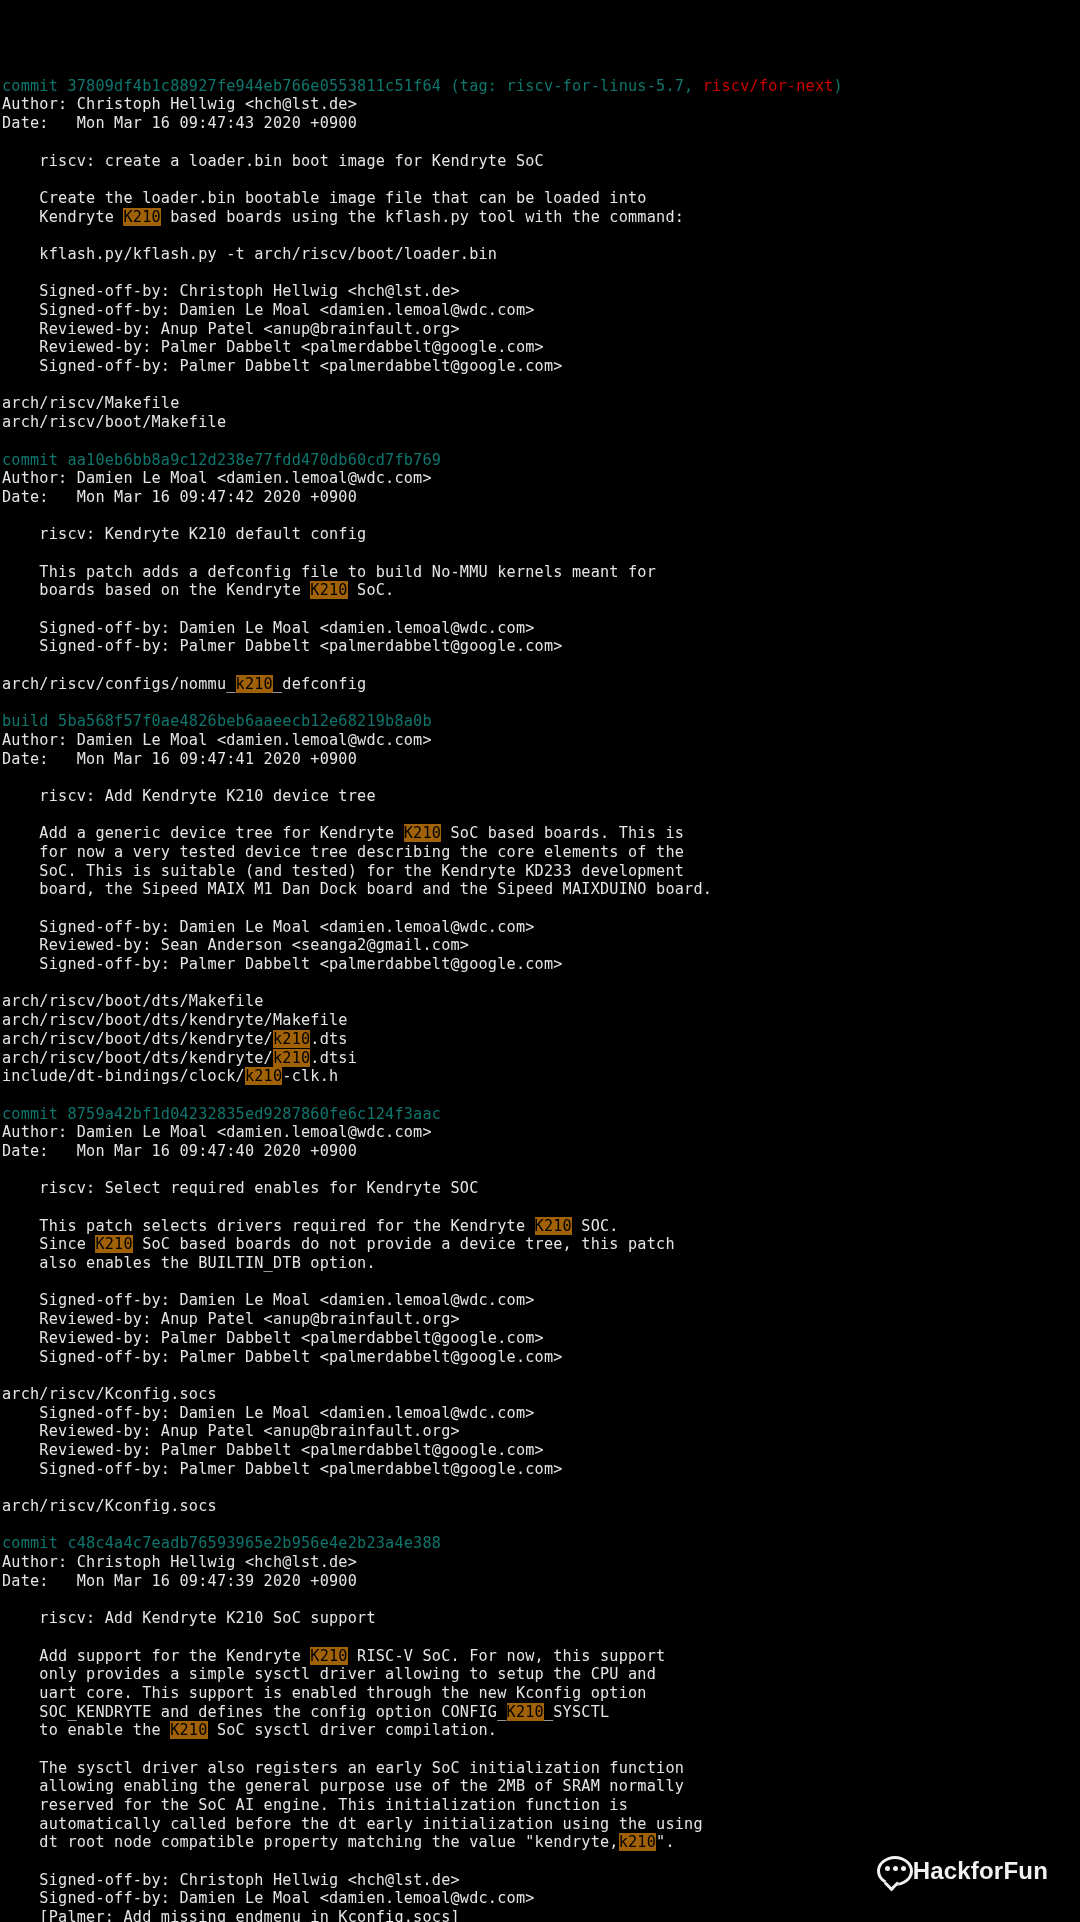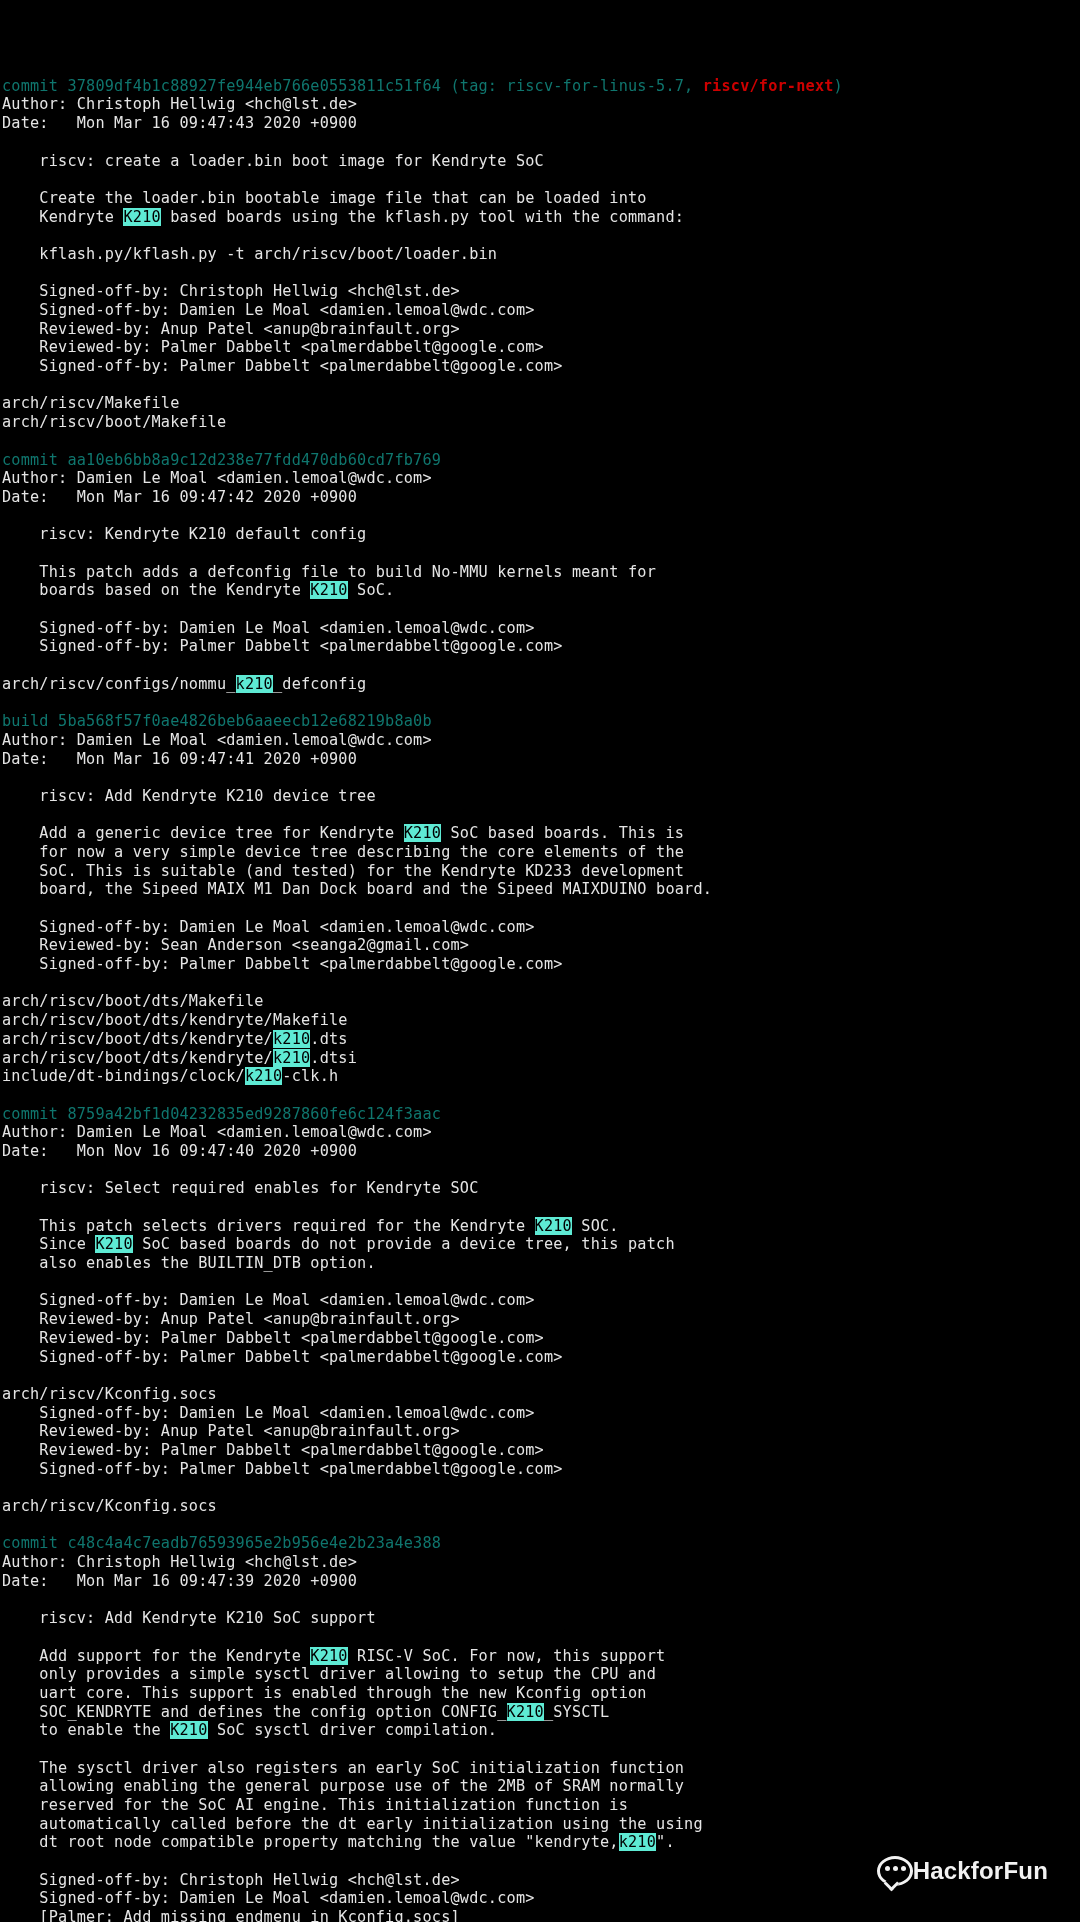--- a/index.html
+++ b/index.html
@@ -8,23 +8,23 @@
       color: #fff;
       font-family: "Menlo", "Consolas", "Monaco", monospace;
       font-size: 15.2px;
       line-height: 1.23;
       padding: 2px;
       width: 1080px;
       white-space: pre;
       letter-spacing: 0.2px;
     }
     .c-yellow { color: #0f766e; }
-    .c-red { color: #cd0000; font-weight: bold; }
+    .c-red { color: #cd0000; }
     .c-white { color: #e5e5e5; }
-    .hl { background: #5eead4; color: #000; }
+    .hl { background: #a16207; color: #000; }
     .watermark {
       position: fixed;
       right: 32px;
       bottom: 36px;
       display: flex;
       align-items: center;
       color: #fff;
       font-family: Arial, sans-serif;
       font-size: 24px;
       font-weight: 600;
@@ -86,37 +86,37 @@
 
 <span class="c-white">arch/riscv/configs/nommu_<span class="hl">k210</span>_defconfig</span>
 
 <span class="c-yellow">build 5ba568f57f0ae4826beb6aaeecb12e68219b8a0b</span>
 <span class="c-white">Author: Damien Le Moal &lt;damien.lemoal@wdc.com&gt;</span>
 <span class="c-white">Date:   Mon Mar 16 09:47:41 2020 +0900</span>
 
 <span class="c-white">    riscv: Add Kendryte K210 device tree</span>
     
 <span class="c-white">    Add a generic device tree for Kendryte <span class="hl">K210</span> SoC based boards. This is</span>
-<span class="c-white">    for now a very simple device tree describing the core elements of the</span>
+<span class="c-white">    for now a very tested device tree describing the core elements of the</span>
 <span class="c-white">    SoC. This is suitable (and tested) for the Kendryte KD233 development</span>
 <span class="c-white">    board, the Sipeed MAIX M1 Dan Dock board and the Sipeed MAIXDUINO board.</span>
 <span class="c-white">    </span>
 <span class="c-white">    Signed-off-by: Damien Le Moal &lt;damien.lemoal@wdc.com&gt;</span>
 <span class="c-white">    Reviewed-by: Sean Anderson &lt;seanga2@gmail.com&gt;</span>
 <span class="c-white">    Signed-off-by: Palmer Dabbelt &lt;palmerdabbelt@google.com&gt;</span>
 
 <span class="c-white">arch/riscv/boot/dts/Makefile</span>
 <span class="c-white">arch/riscv/boot/dts/kendryte/Makefile</span>
 <span class="c-white">arch/riscv/boot/dts/kendryte/<span class="hl">k210</span>.dts</span>
 <span class="c-white">arch/riscv/boot/dts/kendryte/<span class="hl">k210</span>.dtsi</span>
 <span class="c-white">include/dt-bindings/clock/<span class="hl">k210</span>-clk.h</span>
 
 <span class="c-yellow">commit 8759a42bf1d04232835ed9287860fe6c124f3aac</span>
 <span class="c-white">Author: Damien Le Moal &lt;damien.lemoal@wdc.com&gt;</span>
-<span class="c-white">Date:   Mon Nov 16 09:47:40 2020 +0900</span>
+<span class="c-white">Date:   Mon Mar 16 09:47:40 2020 +0900</span>
 
 <span class="c-white">    riscv: Select required enables for Kendryte SOC</span>
     
 <span class="c-white">    This patch selects drivers required for the Kendryte <span class="hl">K210</span> SOC.</span>
 <span class="c-white">    Since <span class="hl">K210</span> SoC based boards do not provide a device tree, this patch</span>
 <span class="c-white">    also enables the BUILTIN_DTB option.</span>
 <span class="c-white">    </span>
 <span class="c-white">    Signed-off-by: Damien Le Moal &lt;damien.lemoal@wdc.com&gt;</span>
 <span class="c-white">    Reviewed-by: Anup Patel &lt;anup@brainfault.org&gt;</span>
 <span class="c-white">    Reviewed-by: Palmer Dabbelt &lt;palmerdabbelt@google.com&gt;</span>

